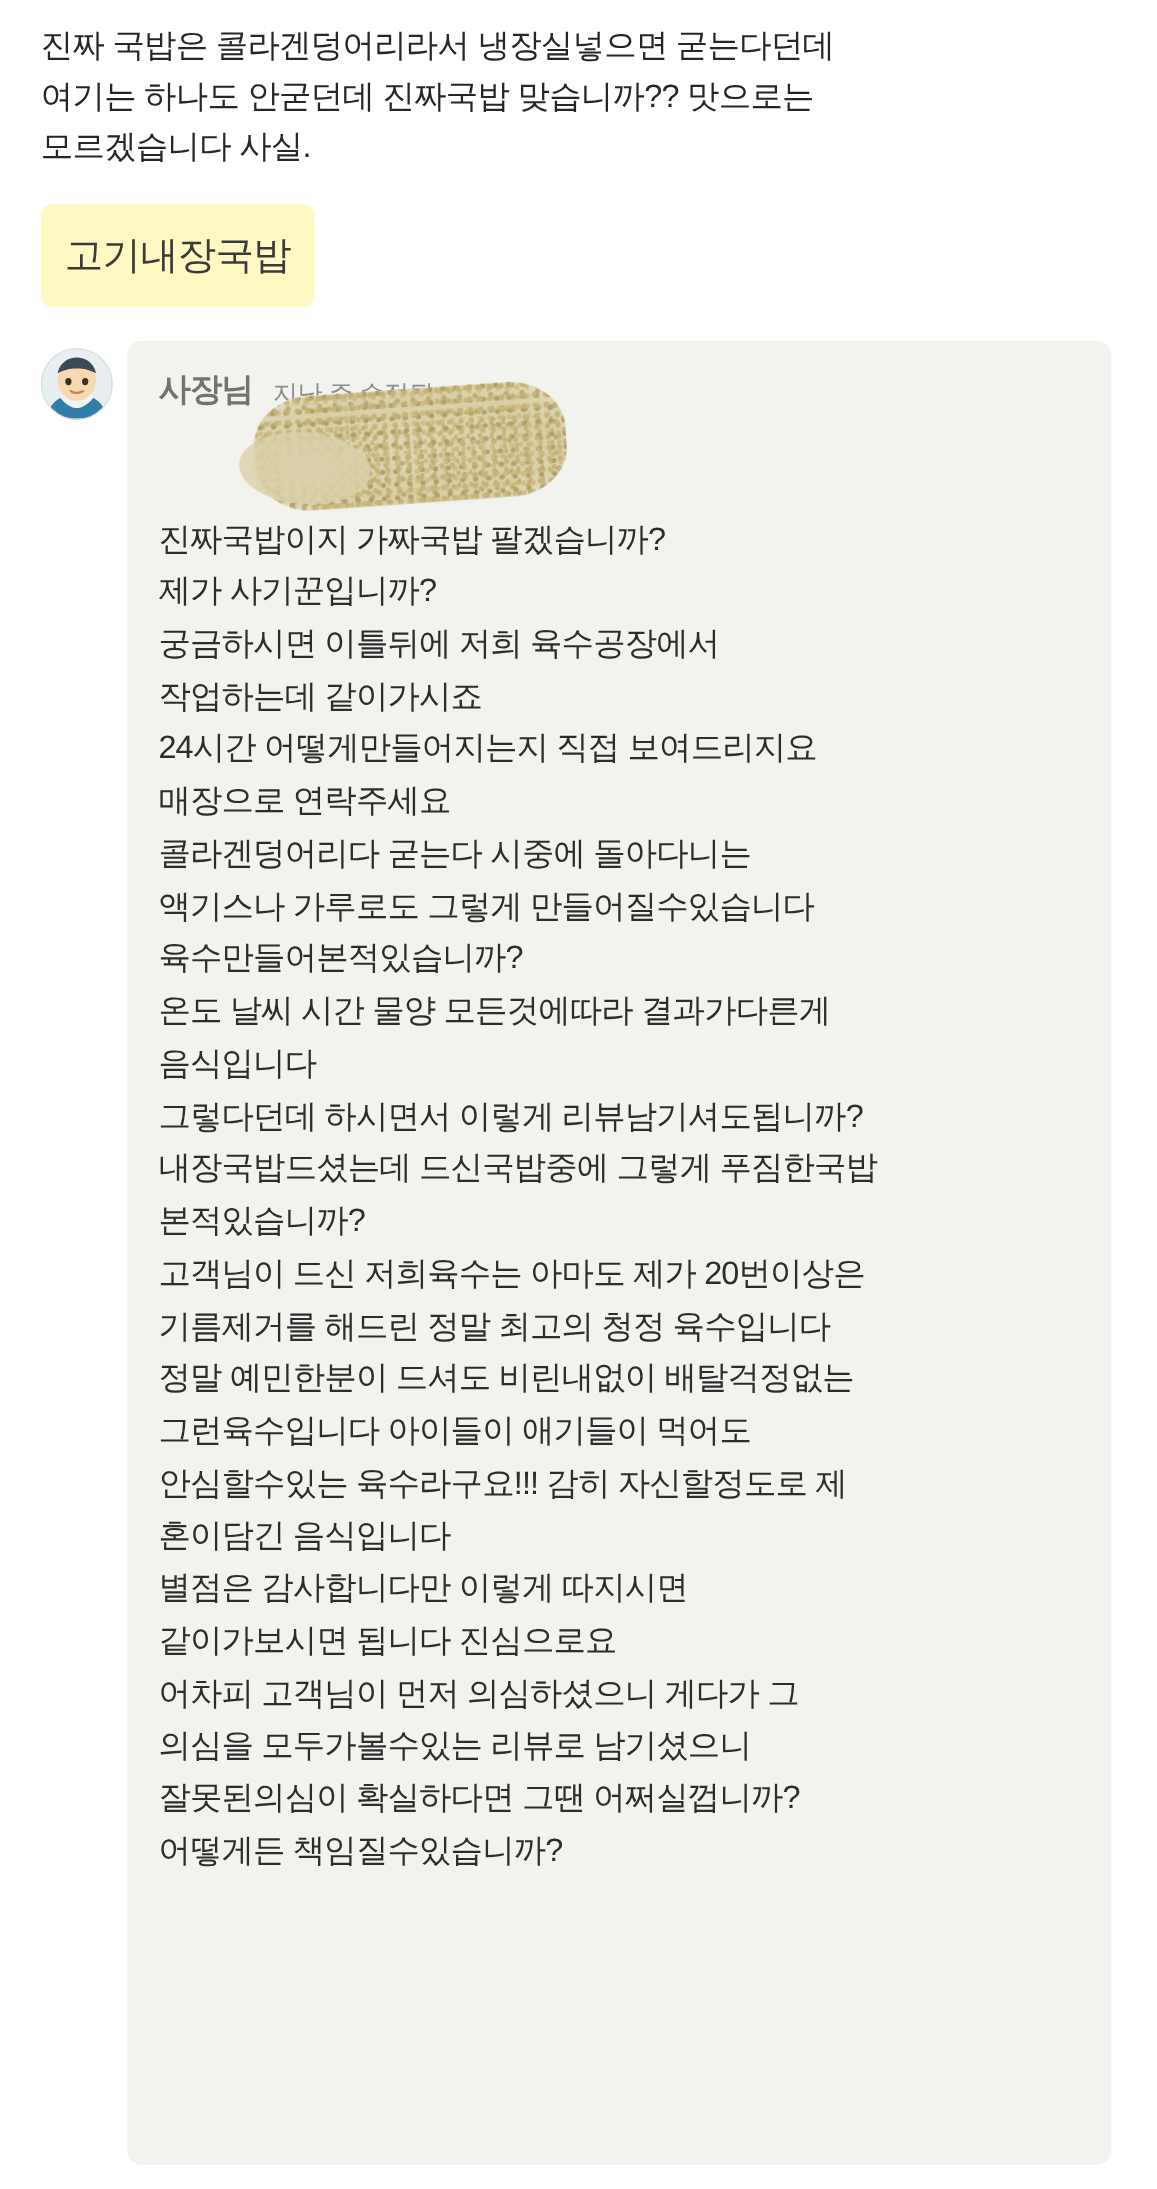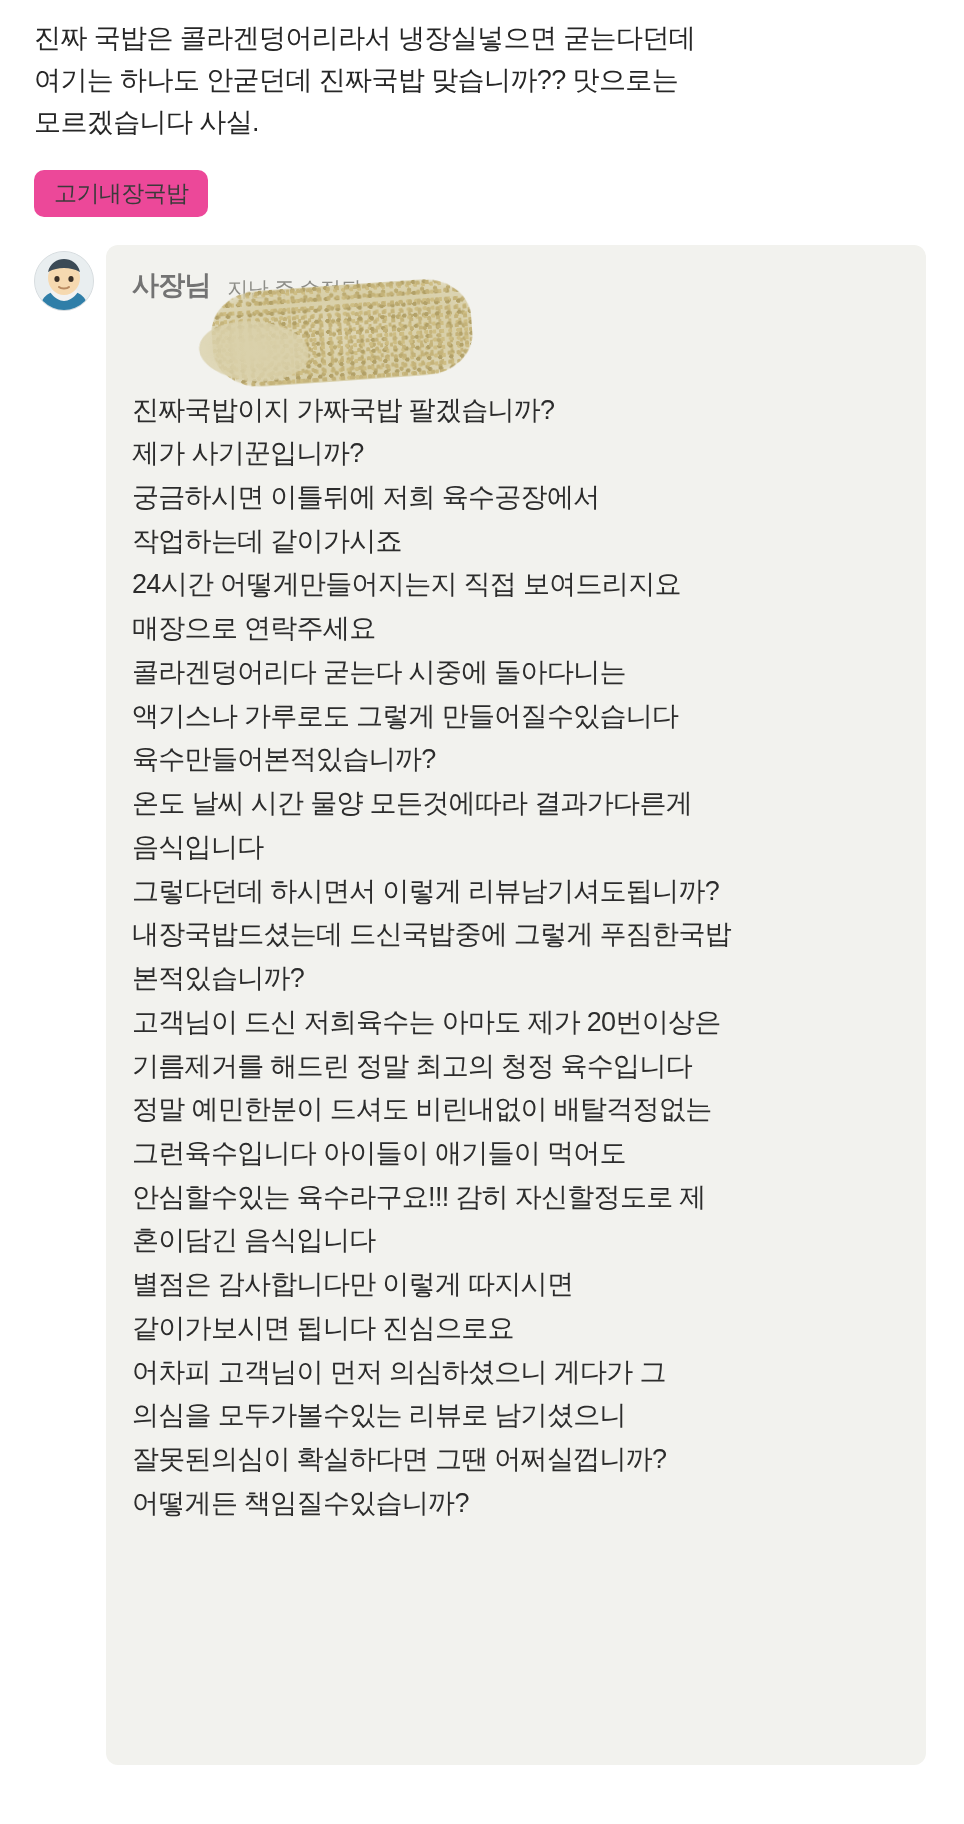--- a/index.html
+++ b/index.html
@@ -34,24 +34,24 @@
     white-space: pre-line;
     word-break: keep-all;
   }
 
   
   .tag-row {
     padding: 26px 34px 0 34px;
   }
   .menu-tag {
     display: inline-block;
-    background: #ec4899;
+    background: #fef9c3;
     border-radius: 10px;
-    padding: 8px 20px;
-    font-size: 23px;
+    padding: 21px 20px;
+    font-size: 32px;
     color: #3a3a3a;
     letter-spacing: -0.6px;
   }
 
   
   .reply-wrap {
     margin: 28px 34px 0 34px;
     display: flex;
     align-items: flex-start;
   }

